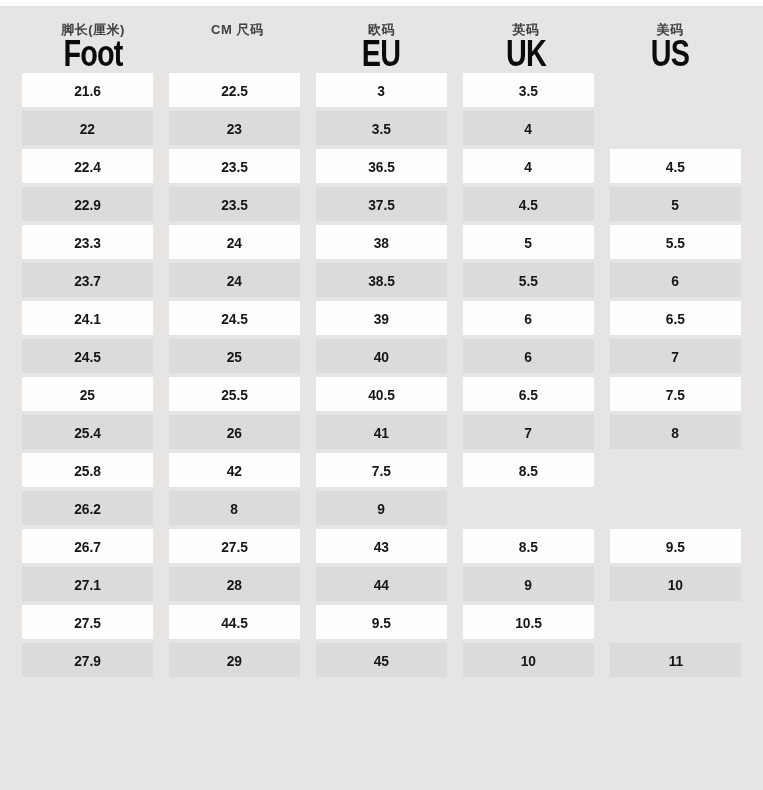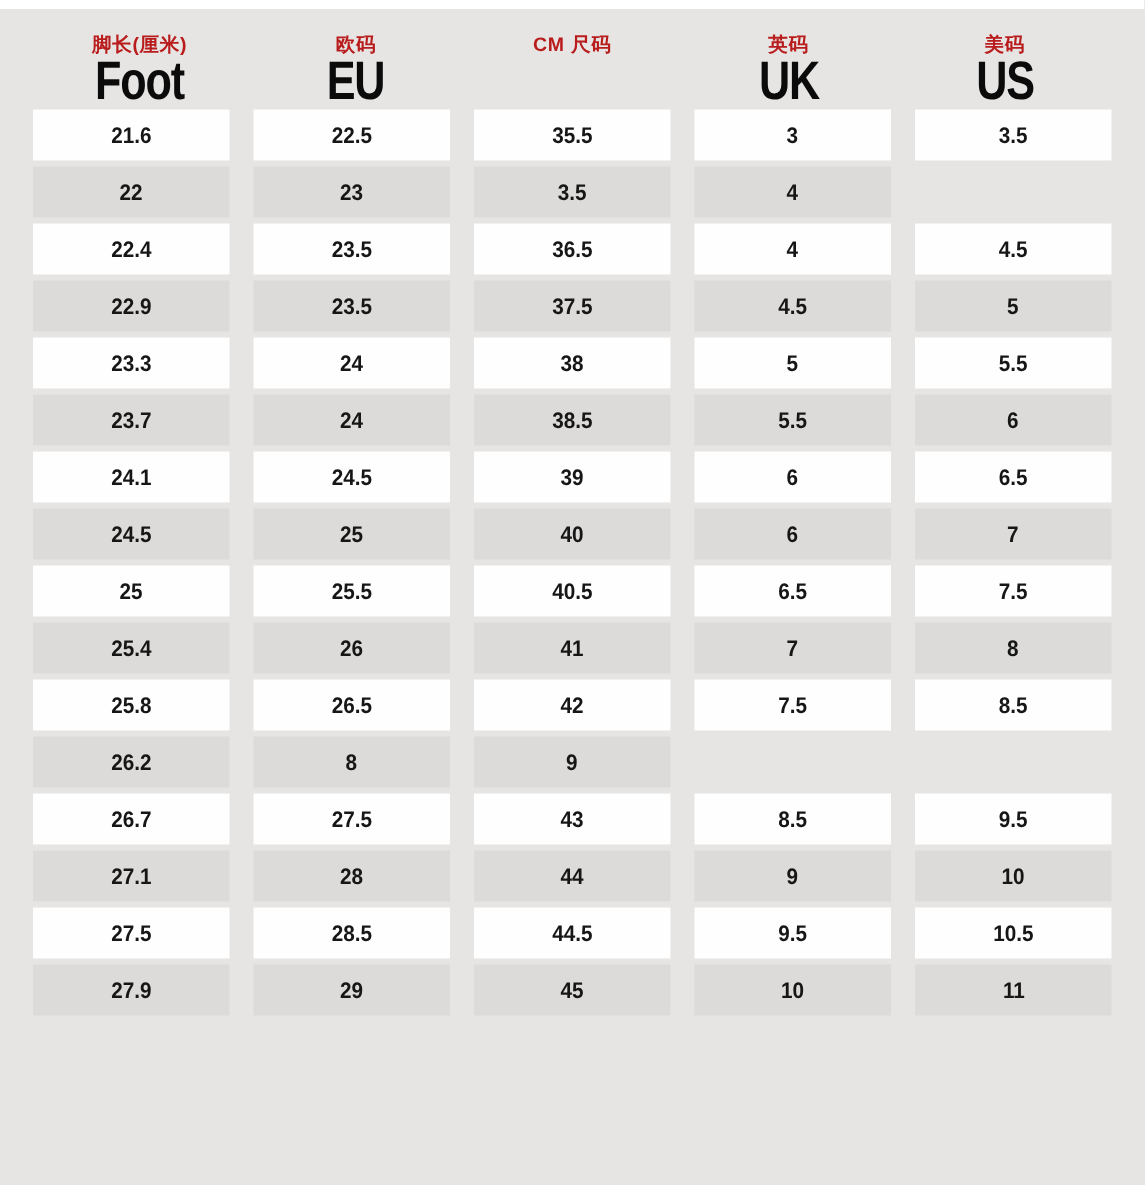--- a/index.html
+++ b/index.html
@@ -28,21 +28,21 @@
   }
   .hcell {
     text-align: center;
   }
   .hcell .cn {
     display: block;
     margin-top: 16px;
     font-size: 13px;
     font-weight: 700;
     letter-spacing: 0.5px;
-    color: #b91c1c;
+    color: #404040;
     line-height: 15px;
   }
   .hcell .en {
     display: inline-block;
     font-size: 36px;
     font-weight: 700;
     color: #0b0b0b;
     line-height: 34px;
     transform: scaleX(0.8);
     transform-origin: center;
@@ -81,49 +81,46 @@
 <div class="top-strip"></div>
 
 <div class="size-table">
 
   <div class="header-row">
     <div class="hcell">
       <span class="cn">脚长(厘米)</span>
       <span class="en">Foot</span>
     </div>
     <div class="hcell">
+      <span class="cn">CM 尺码</span>
+      <span class="en"></span>
+    </div>
+    <div class="hcell">
       <span class="cn">欧码</span>
       <span class="en">EU</span>
     </div>
     <div class="hcell">
-      <span class="cn">CM 尺码</span>
-      <span class="en"></span>
-    </div>
-    <div class="hcell">
       <span class="cn">英码</span>
       <span class="en">UK</span>
     </div>
     <div class="hcell">
       <span class="cn">美码</span>
       <span class="en">US</span>
     </div>
   </div>
 
   <div class="rows" id="rows">
       <div class="row">
         <div class="cell">
           <span>21.6</span>
         </div>
         <div class="cell">
           <span>22.5</span>
         </div>
         <div class="cell">
-          <span>35.5</span>
-        </div>
-        <div class="cell">
           <span>3</span>
         </div>
         <div class="cell">
           <span>3.5</span>
         </div>
       </div>
       <div class="row">
         <div class="cell">
           <span>22</span>
         </div>
@@ -271,23 +268,20 @@
         </div>
         <div class="cell">
           <span>8</span>
         </div>
       </div>
       <div class="row">
         <div class="cell">
           <span>25.8</span>
         </div>
         <div class="cell">
-          <span>26.5</span>
-        </div>
-        <div class="cell">
           <span>42</span>
         </div>
         <div class="cell">
           <span>7.5</span>
         </div>
         <div class="cell">
           <span>8.5</span>
         </div>
       </div>
       <div class="row">
@@ -333,23 +327,20 @@
         </div>
         <div class="cell">
           <span>10</span>
         </div>
       </div>
       <div class="row">
         <div class="cell">
           <span>27.5</span>
         </div>
         <div class="cell">
-          <span>28.5</span>
-        </div>
-        <div class="cell">
           <span>44.5</span>
         </div>
         <div class="cell">
           <span>9.5</span>
         </div>
         <div class="cell">
           <span>10.5</span>
         </div>
       </div>
       <div class="row">

